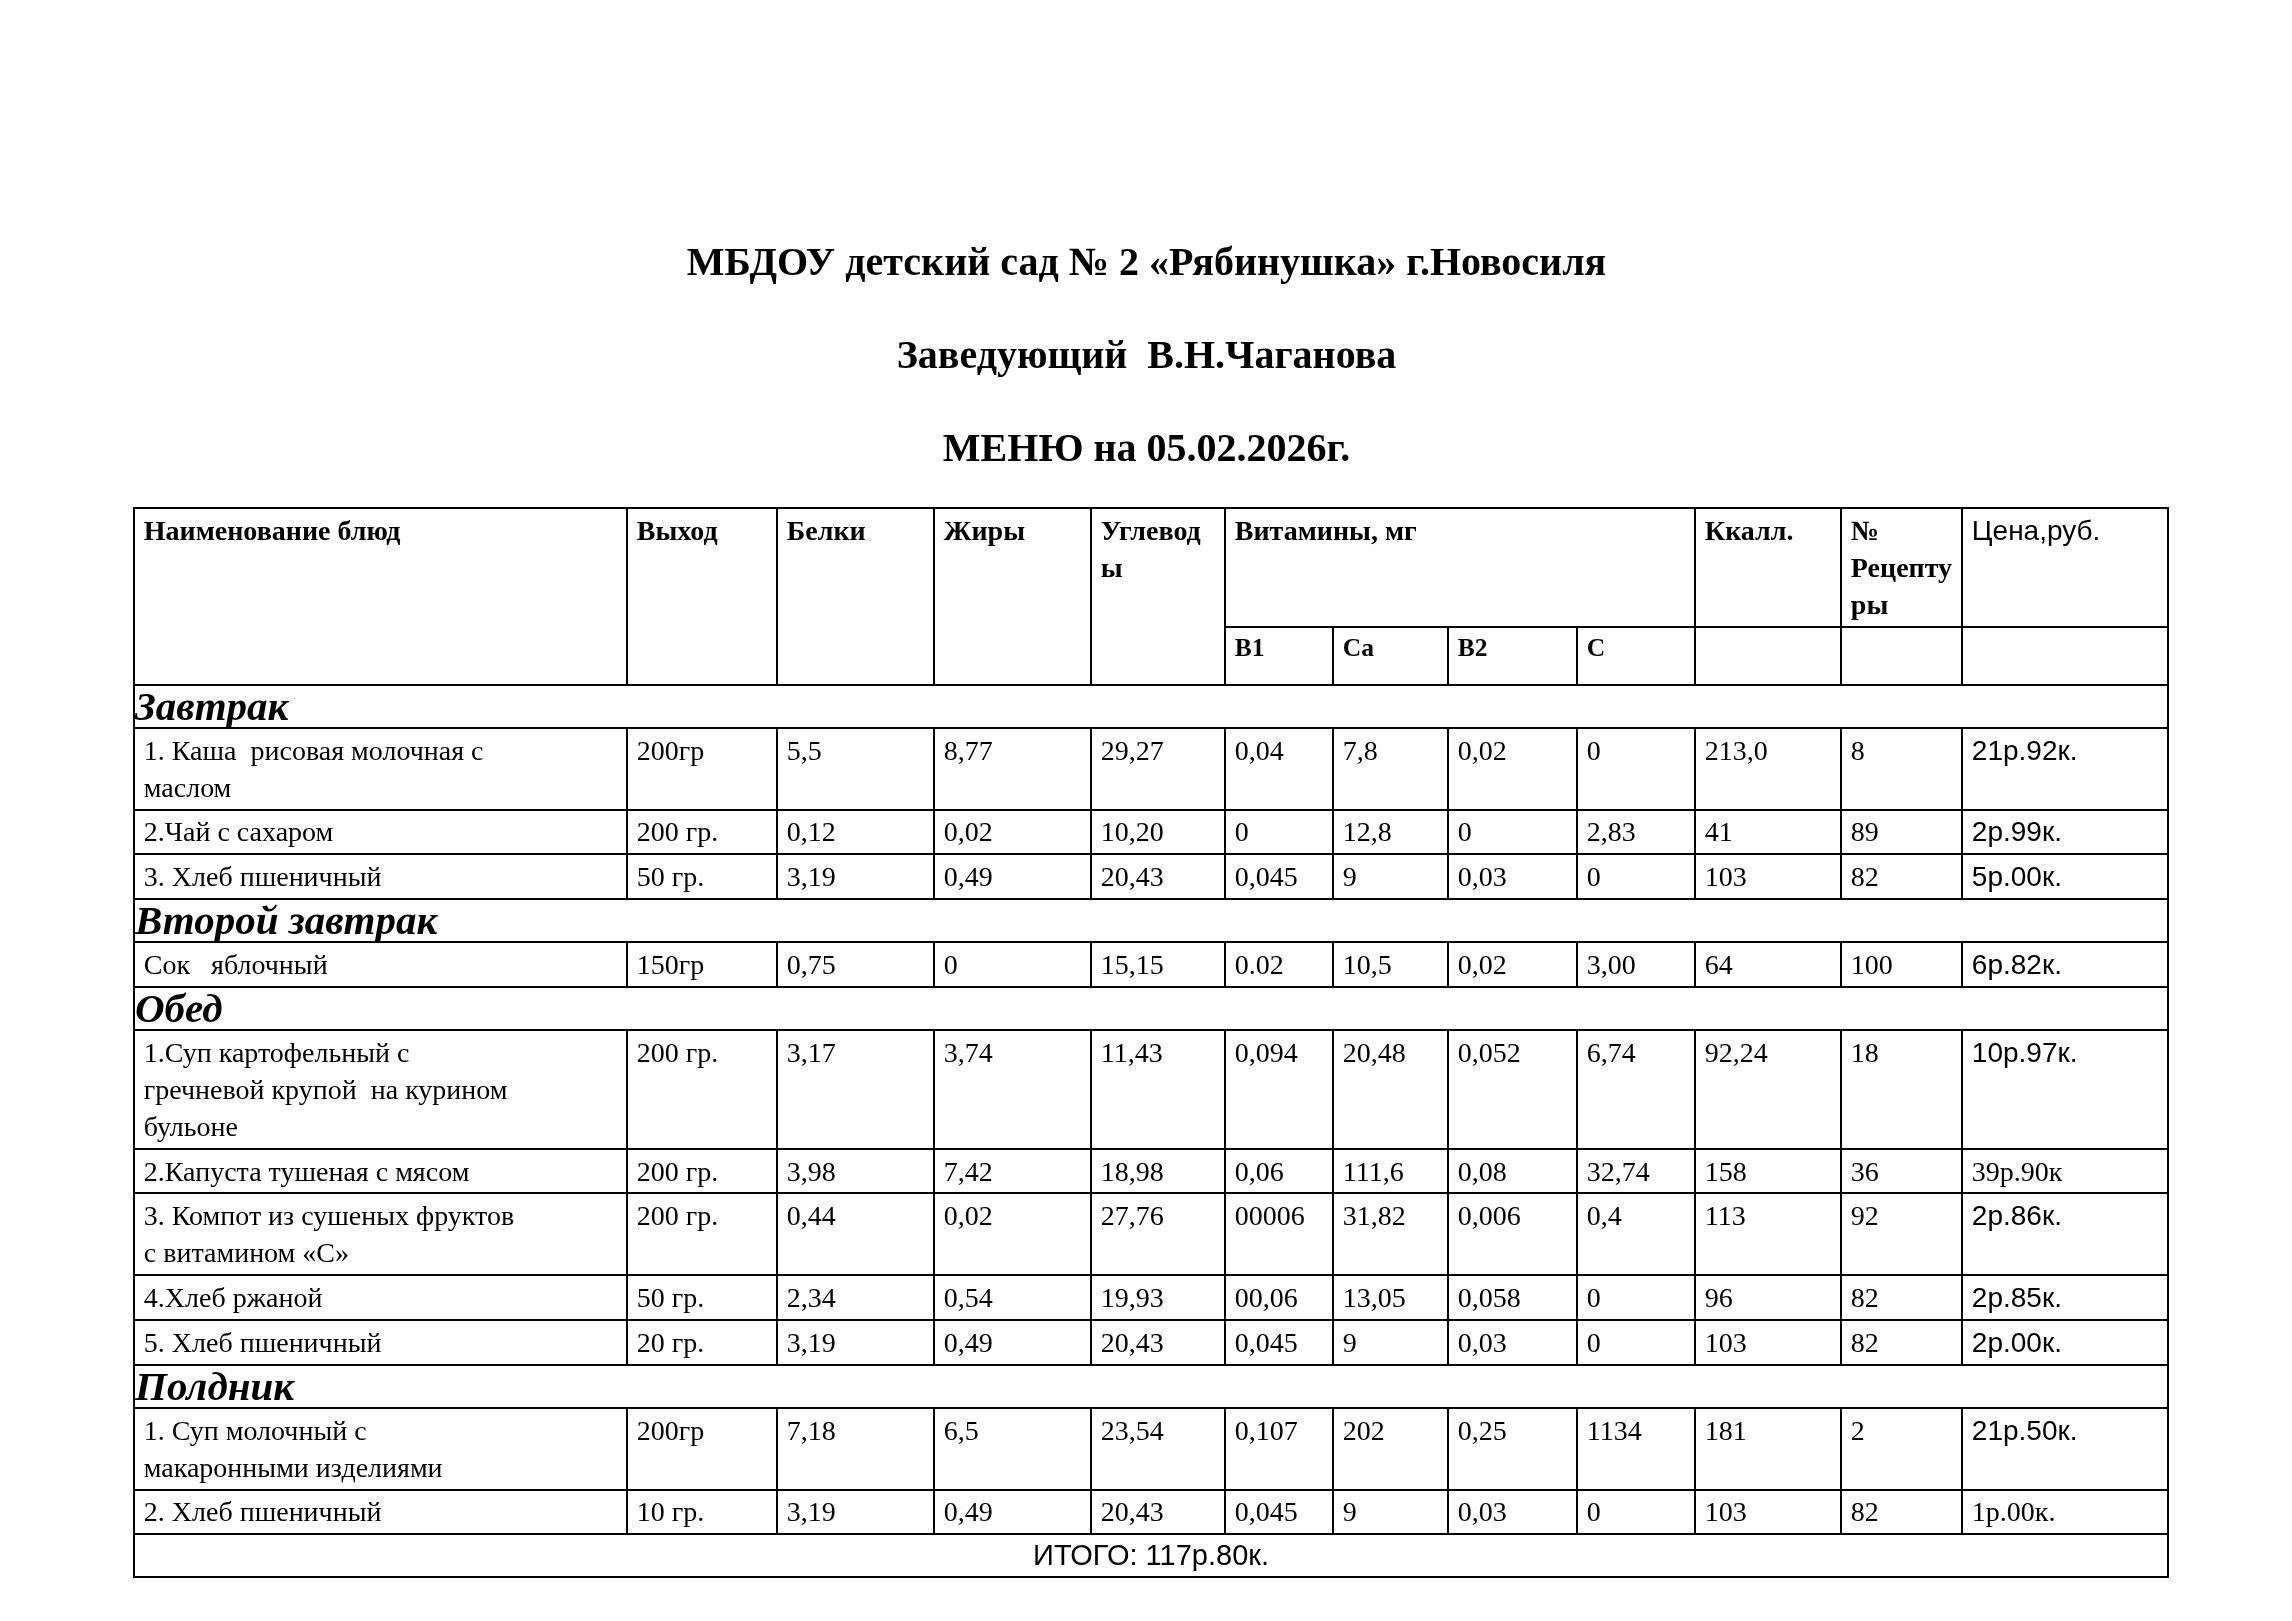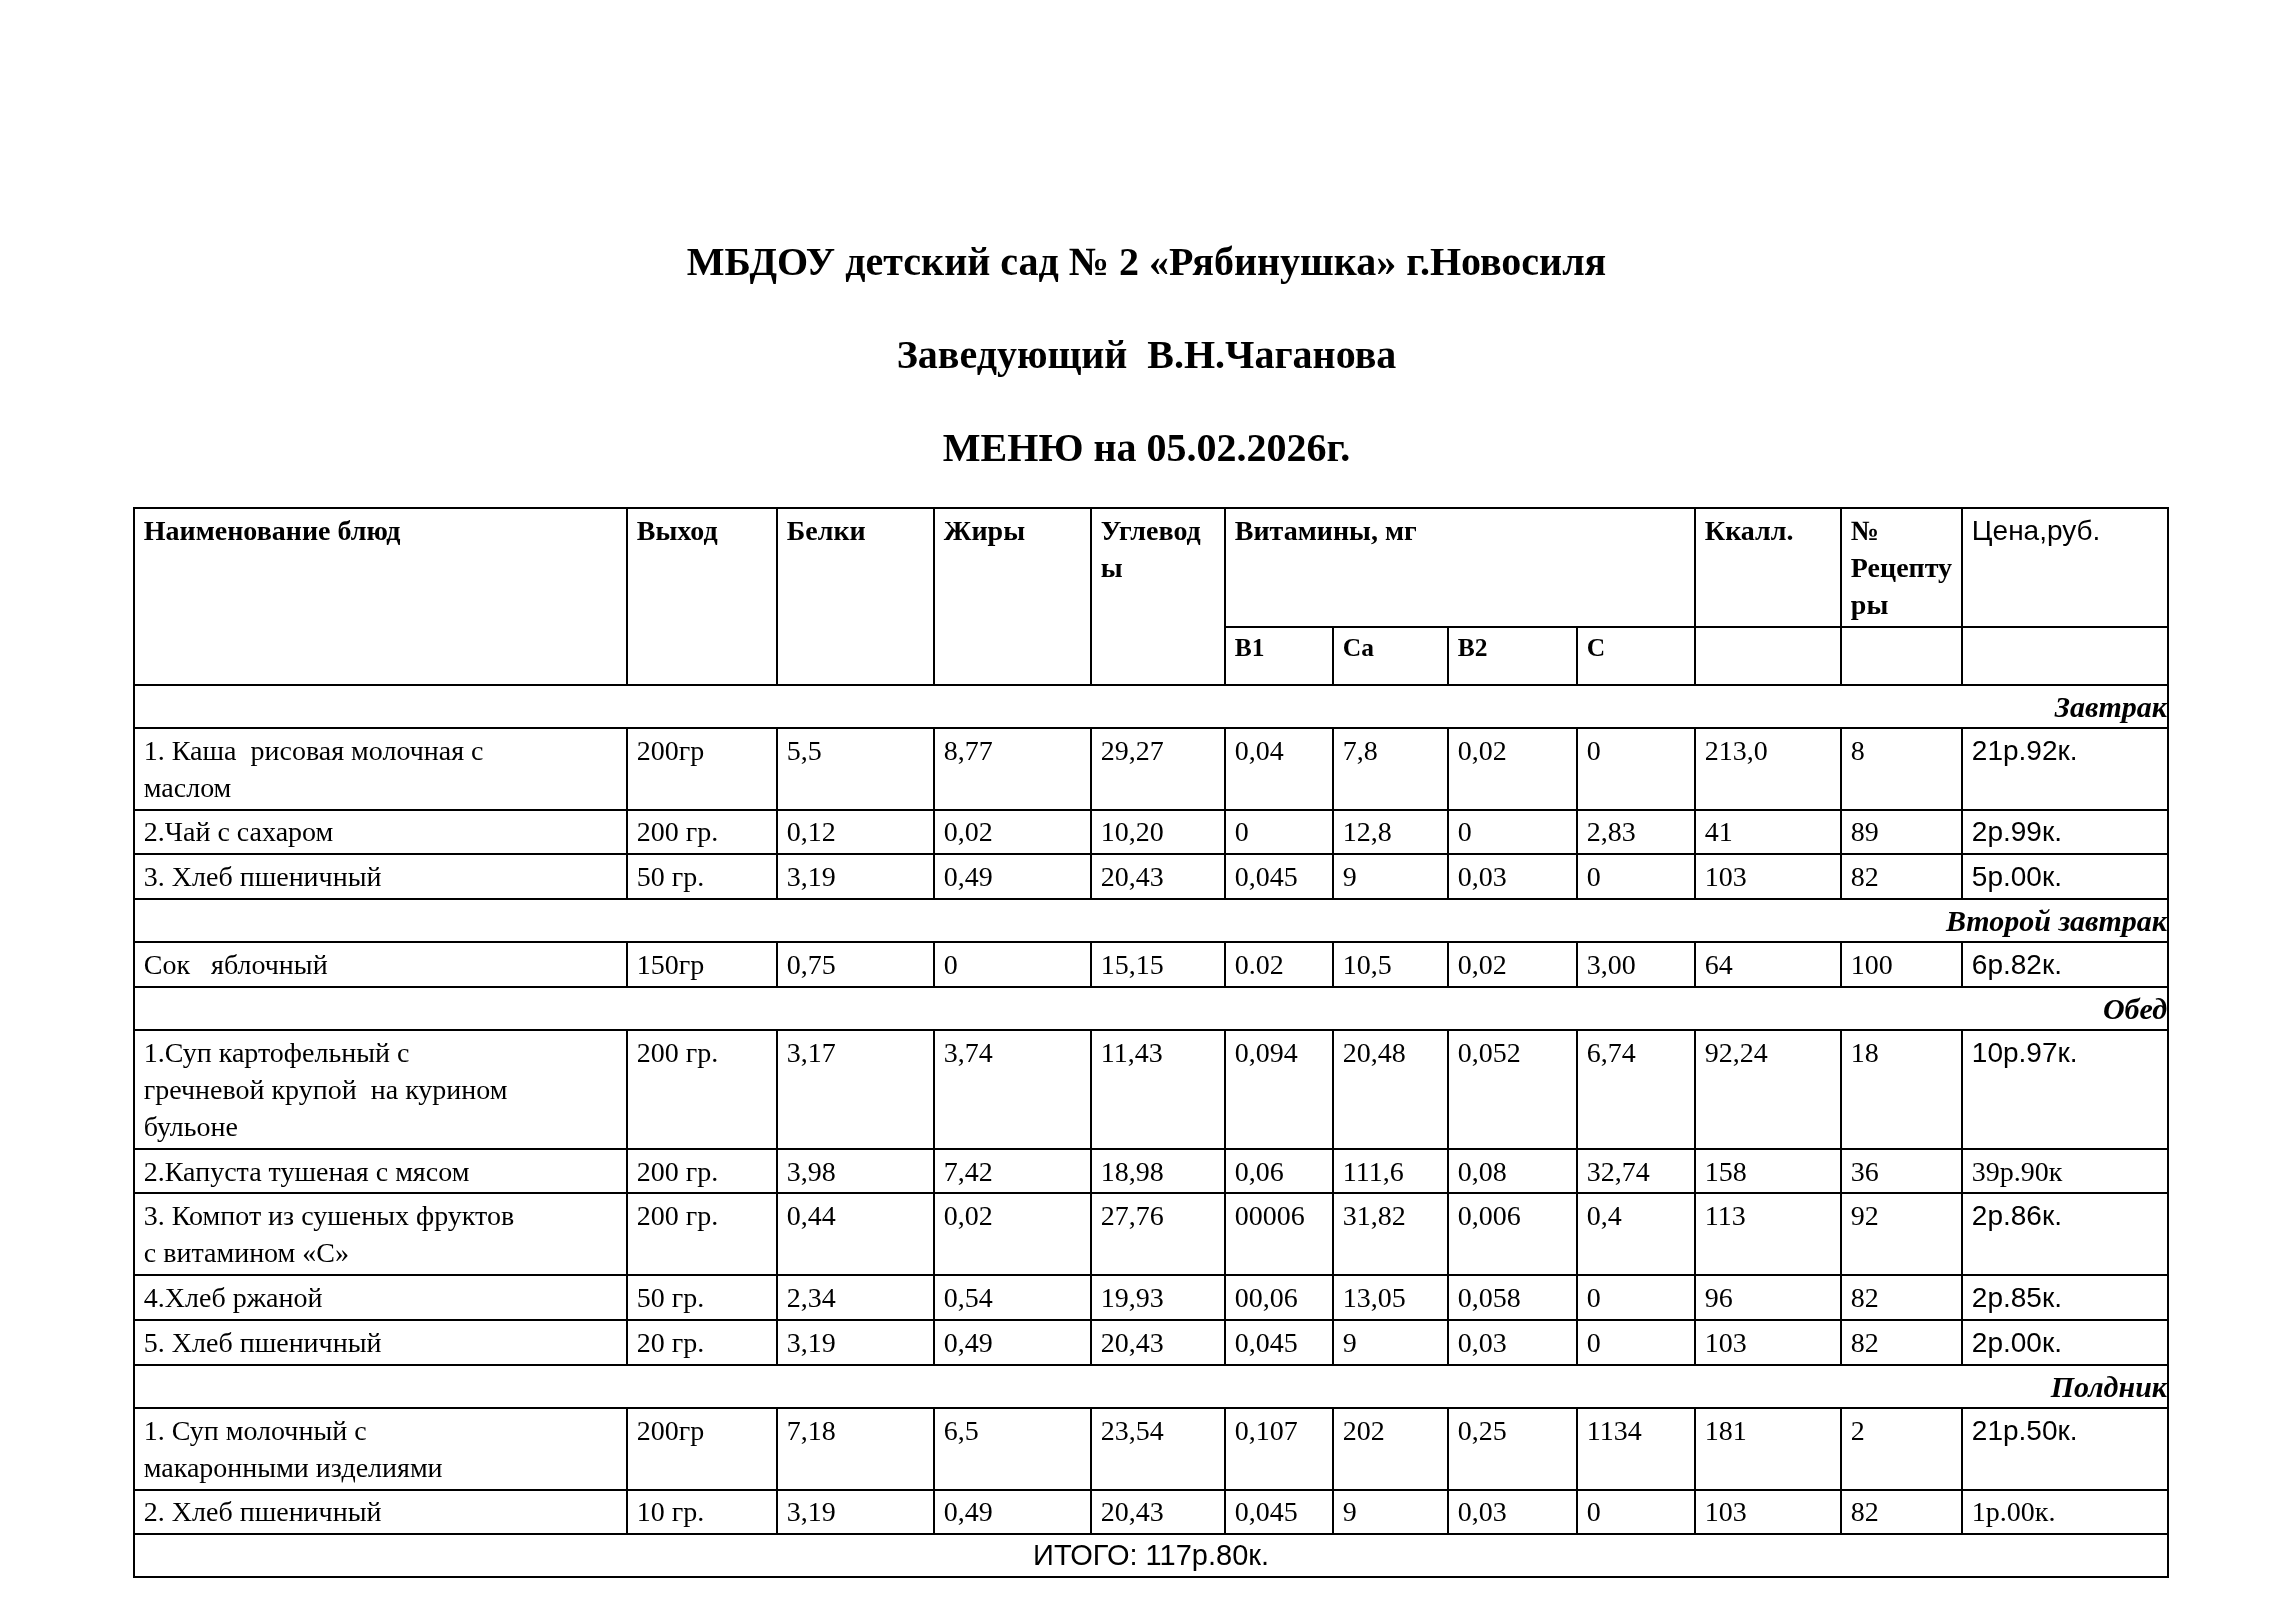--- a/index.html
+++ b/index.html
@@ -26,21 +26,21 @@
   }
   thead th {
     font-size:26.5px; line-height:32px; font-weight:bold; text-align:left;
     padding:4.9px 7.8px; overflow-wrap:anywhere;
   }
   thead tr.hdr-main th { height:74px; }
   thead tr.hdr-sub th { height:25.5px; font-size:25.5px; padding-top:1px; padding-bottom:18px; border-bottom:2.9px solid #000; }
   th.hdr-price { font-family:"Liberation Sans", sans-serif; font-weight:normal; font-size:27.4px; }
 
   tr.section-row td {
-    text-align:right; font-weight:bold; font-style:italic; font-size:30px;
+    text-align:left; font-weight:bold; font-style:italic; font-size:41px;
     padding:2px 0; border-top:2.9px solid #000; border-bottom:2.9px solid #000;
   }
   td.cell-name { white-space:pre-wrap; }
   td.cell-price { font-family:"Liberation Sans", sans-serif; padding-left:19.6px;border-radius:14px; }
   td.cell-price.serif-price { font-family:"Liberation Serif", serif; }
   tr.total-row td {
     text-align:center; font-family:"Liberation Sans", sans-serif; font-size:29px;
     padding:2px 0;
   }
 </style>

